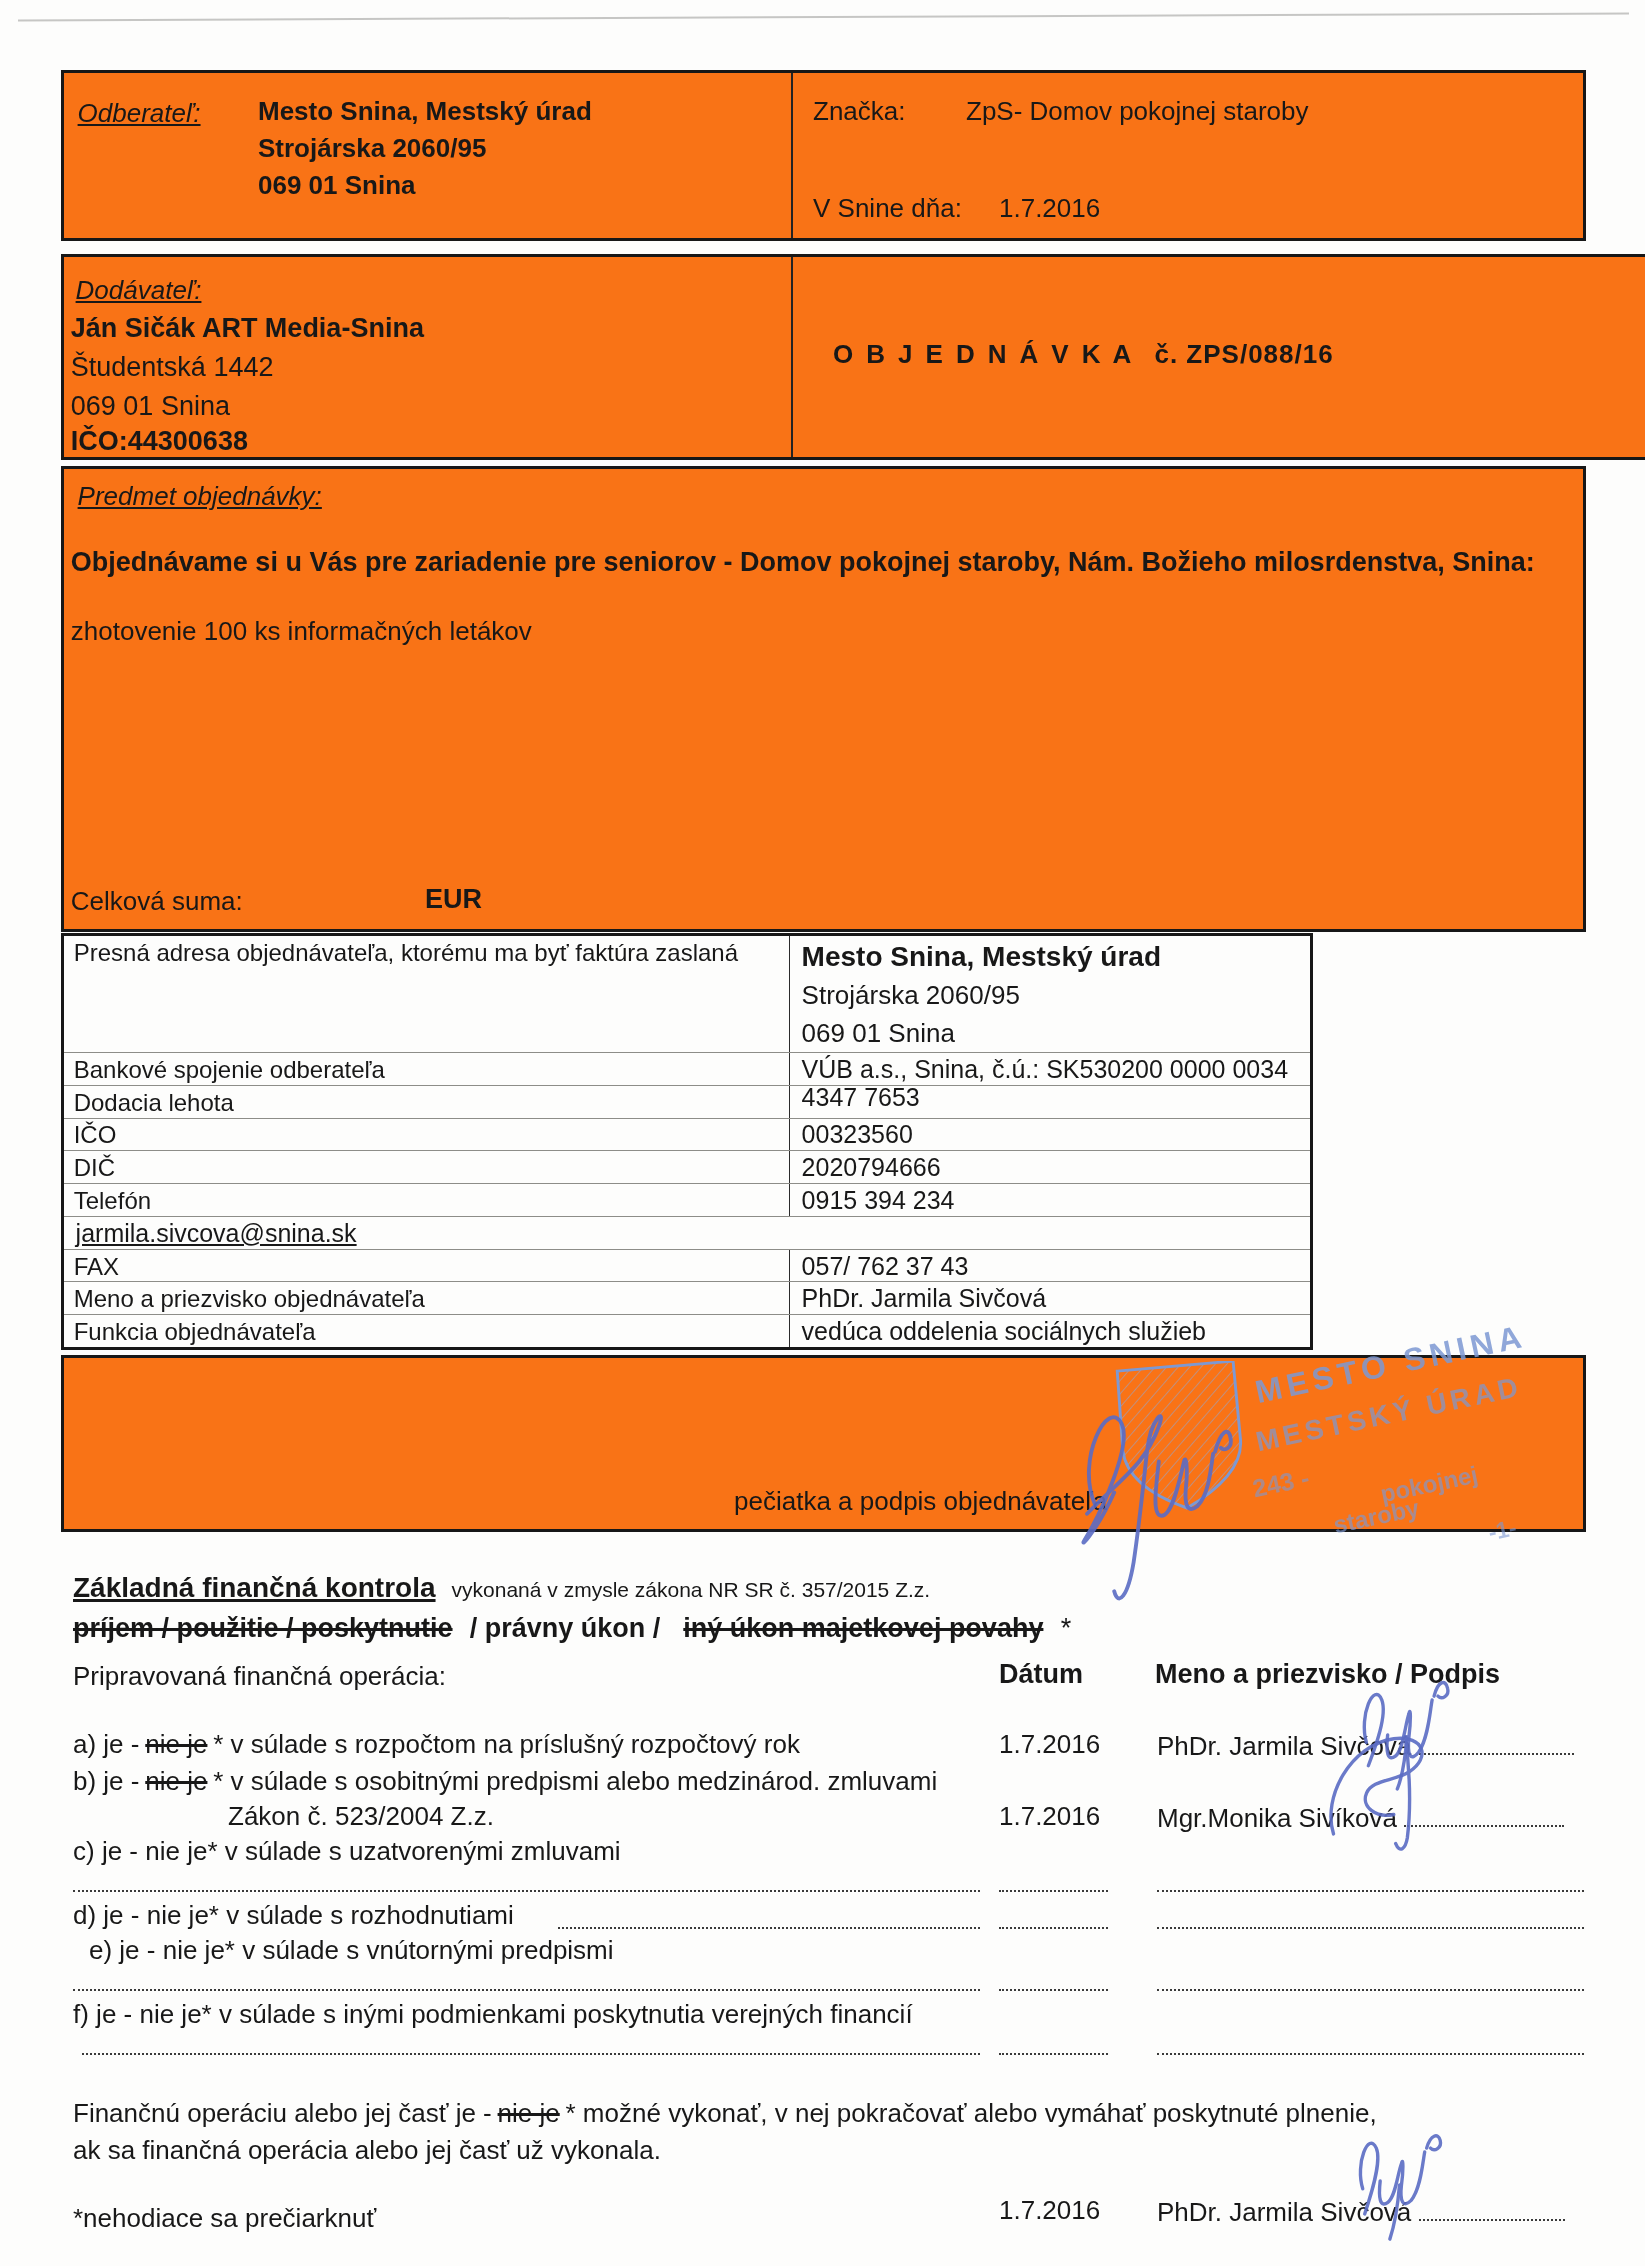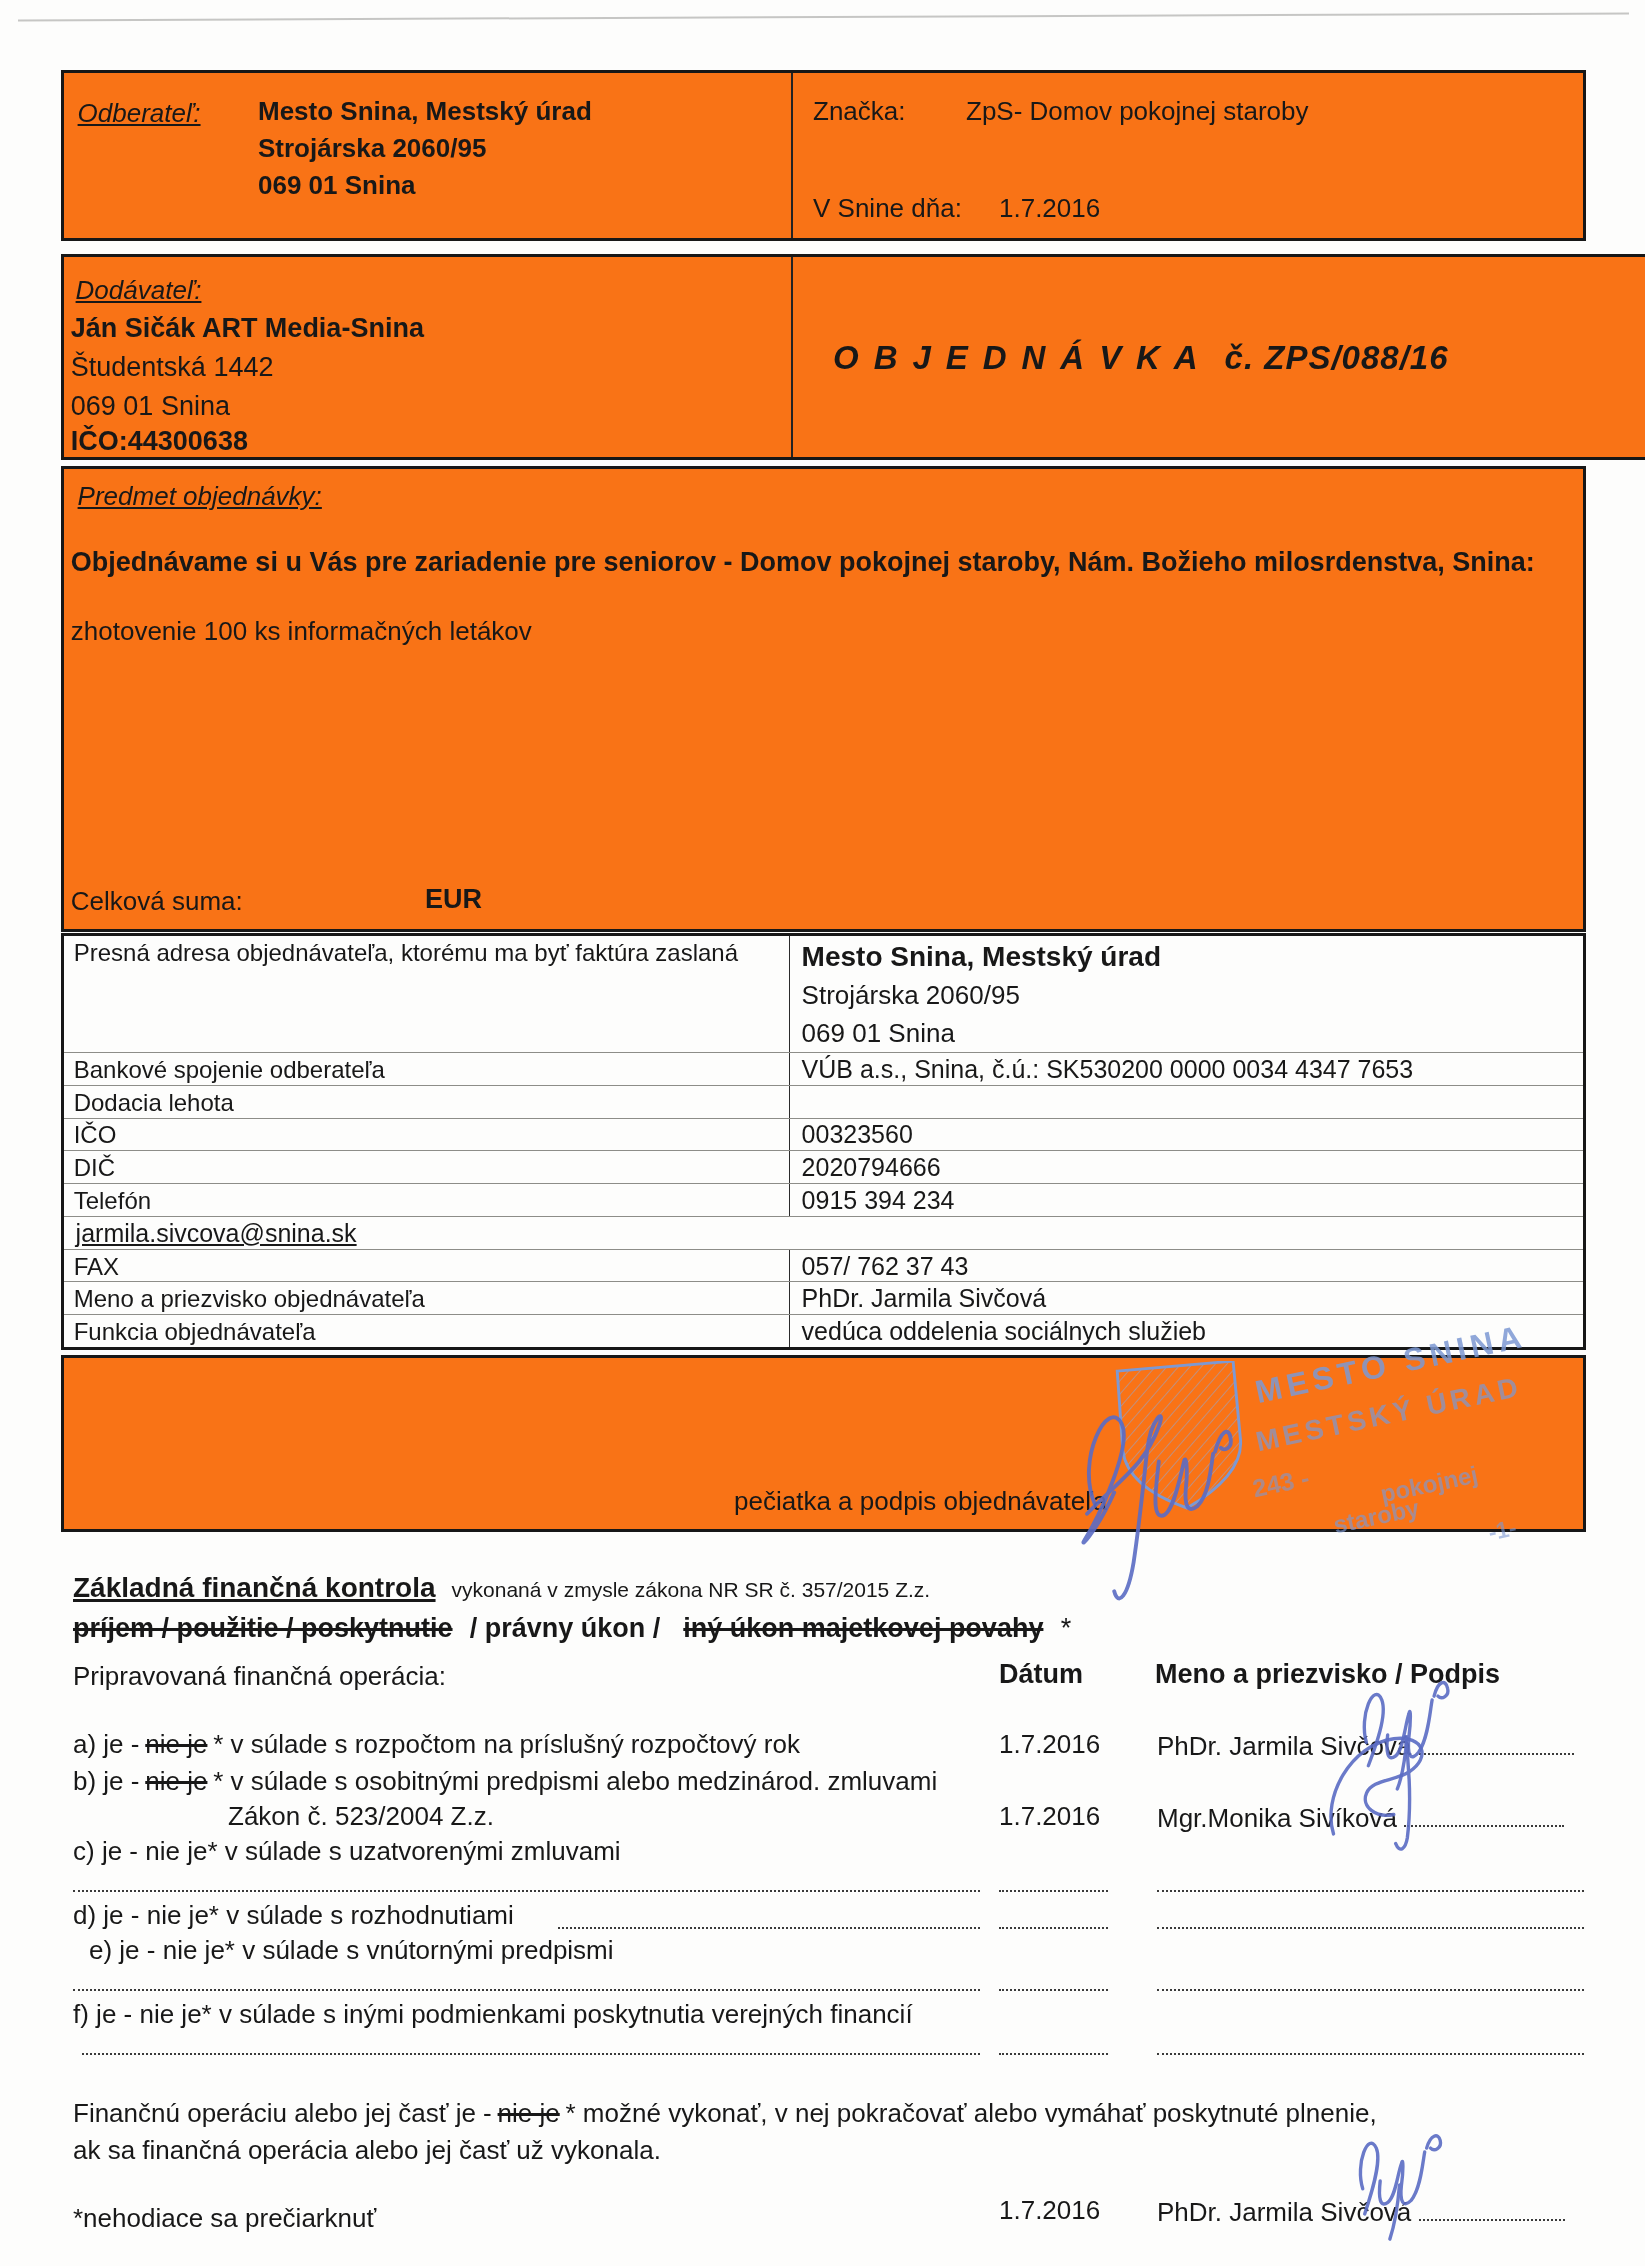--- a/index.html
+++ b/index.html
@@ -8,22 +8,22 @@
     position:relative; width:1646px; height:2267px; background:#fdfdfc;
     font-family:"Liberation Sans", sans-serif; color:#181818; overflow:hidden;
   }
   .abs { position:absolute; }
   .scanline { position:absolute; left:17.5px; top:15.5px; width:1611px; height:1.9px;
     background:#c6c6c4; transform:rotate(-0.25deg); }
   .box { position:absolute; border:3.9px solid #171717; background:#f97316; }
   .vdiv { position:absolute; top:0; bottom:0; width:1.9px; background:#232323; }
   .lbl-it { font-style:italic; text-decoration:underline; font-size:26px; }
   .b { font-weight:bold; } .t27 { font-size:26px; } .t28 { font-size:27px; }
-  .ordertitle { font-size:33px; font-weight:bold; letter-spacing:2.9px;font-style:italic; }
-  .dtable { position:absolute; left:61px; top:933px; width:1525px; height:417px;
+  .ordertitle { font-size:26px; font-weight:bold; letter-spacing:2.9px; }
+  .dtable { position:absolute; left:61px; top:933px; width:1252px; height:417px;
     border:3.9px solid #171717; display:flex; flex-direction:column; background:#fdfdfc; }
   .drow { display:flex; border-top:1px solid #8d8d88; flex:1; min-height:0; }
   .drow.first { border-top:none; flex:none; height:116px; }
   .drow .lc { width:726px; border-right:1.9px solid #2b2b2b; padding:2.9px 3.9px 0 9.7px;
     font-size:24px; line-height:27px; }
   .drow .rc { flex:1; padding:1.9px 3.9px 0 11.6px; font-size:25px; line-height:28px; }
   .addrline { font-size:26px; line-height:38px; }
   .u { text-decoration:underline; }
   .strk { text-decoration:line-through; text-decoration-thickness:2.9px; margin:0 5.8px; }
   .opt span { margin-right:9.7px; }

